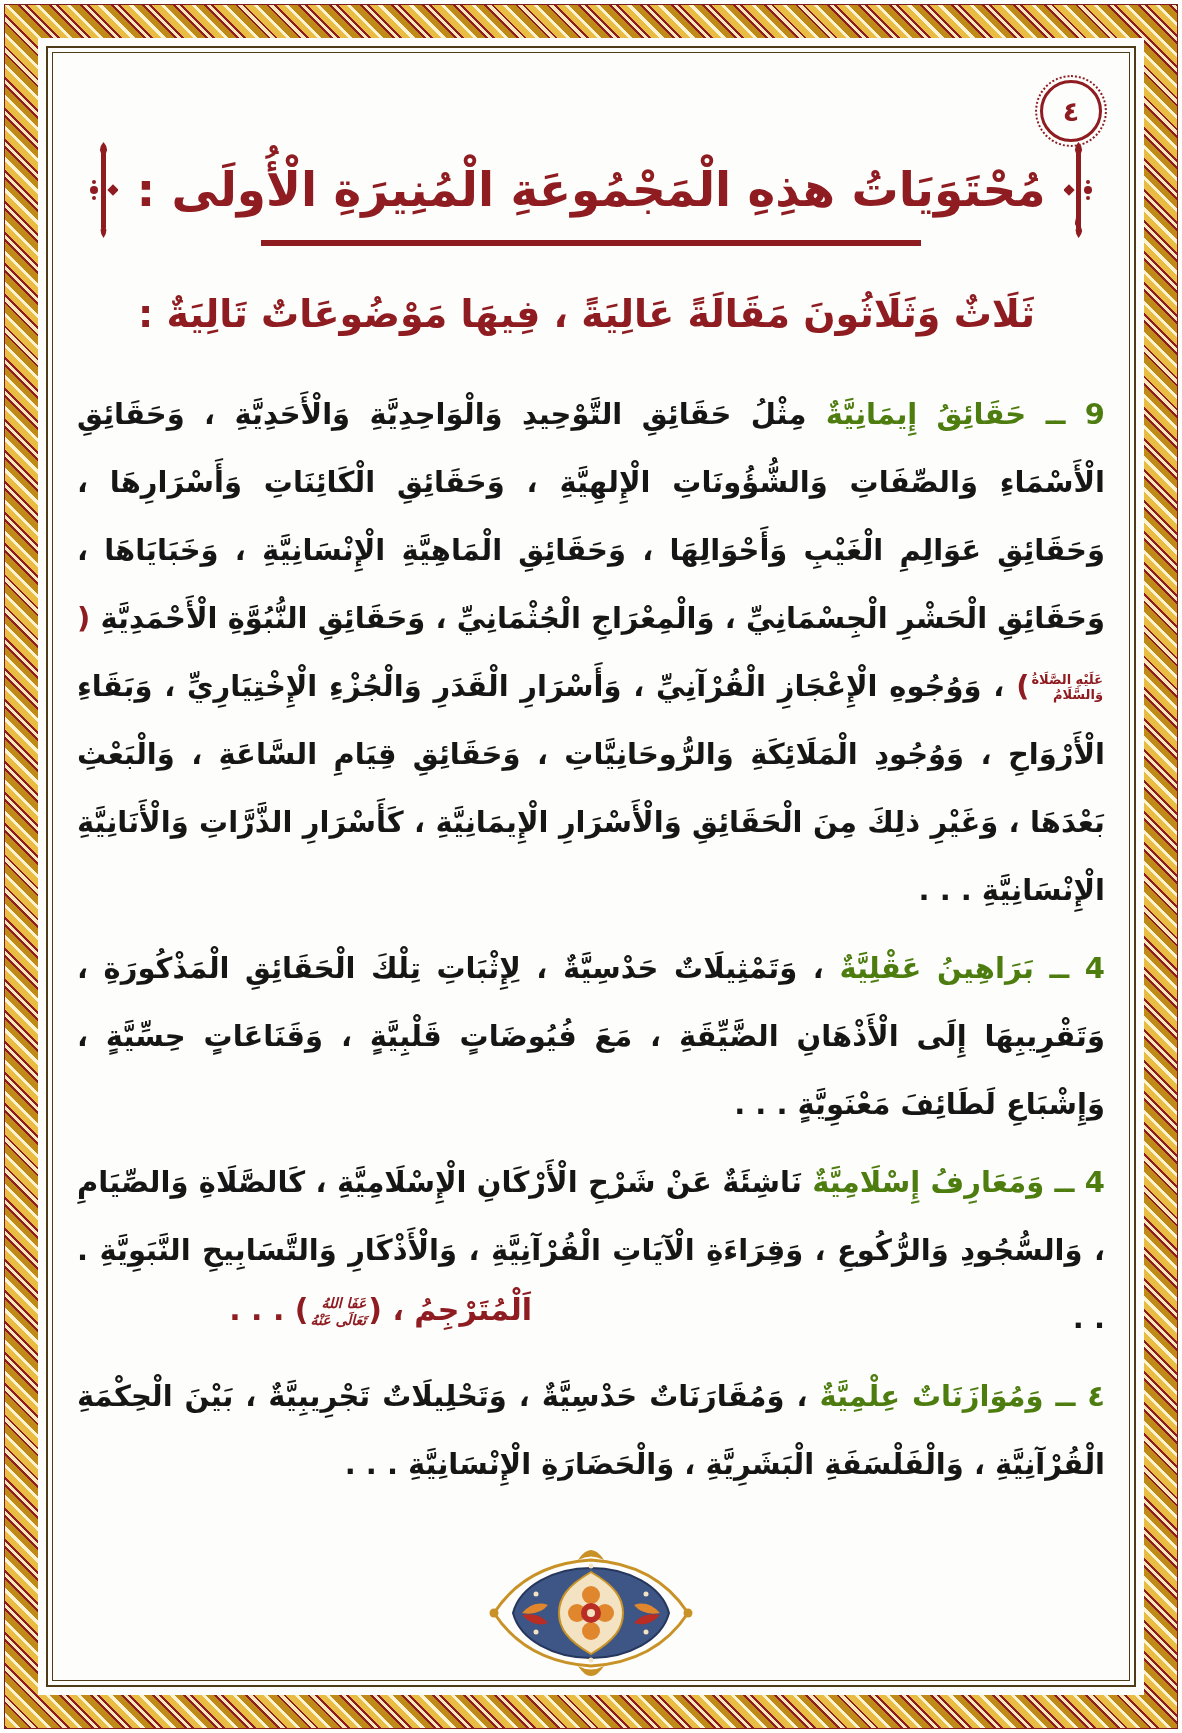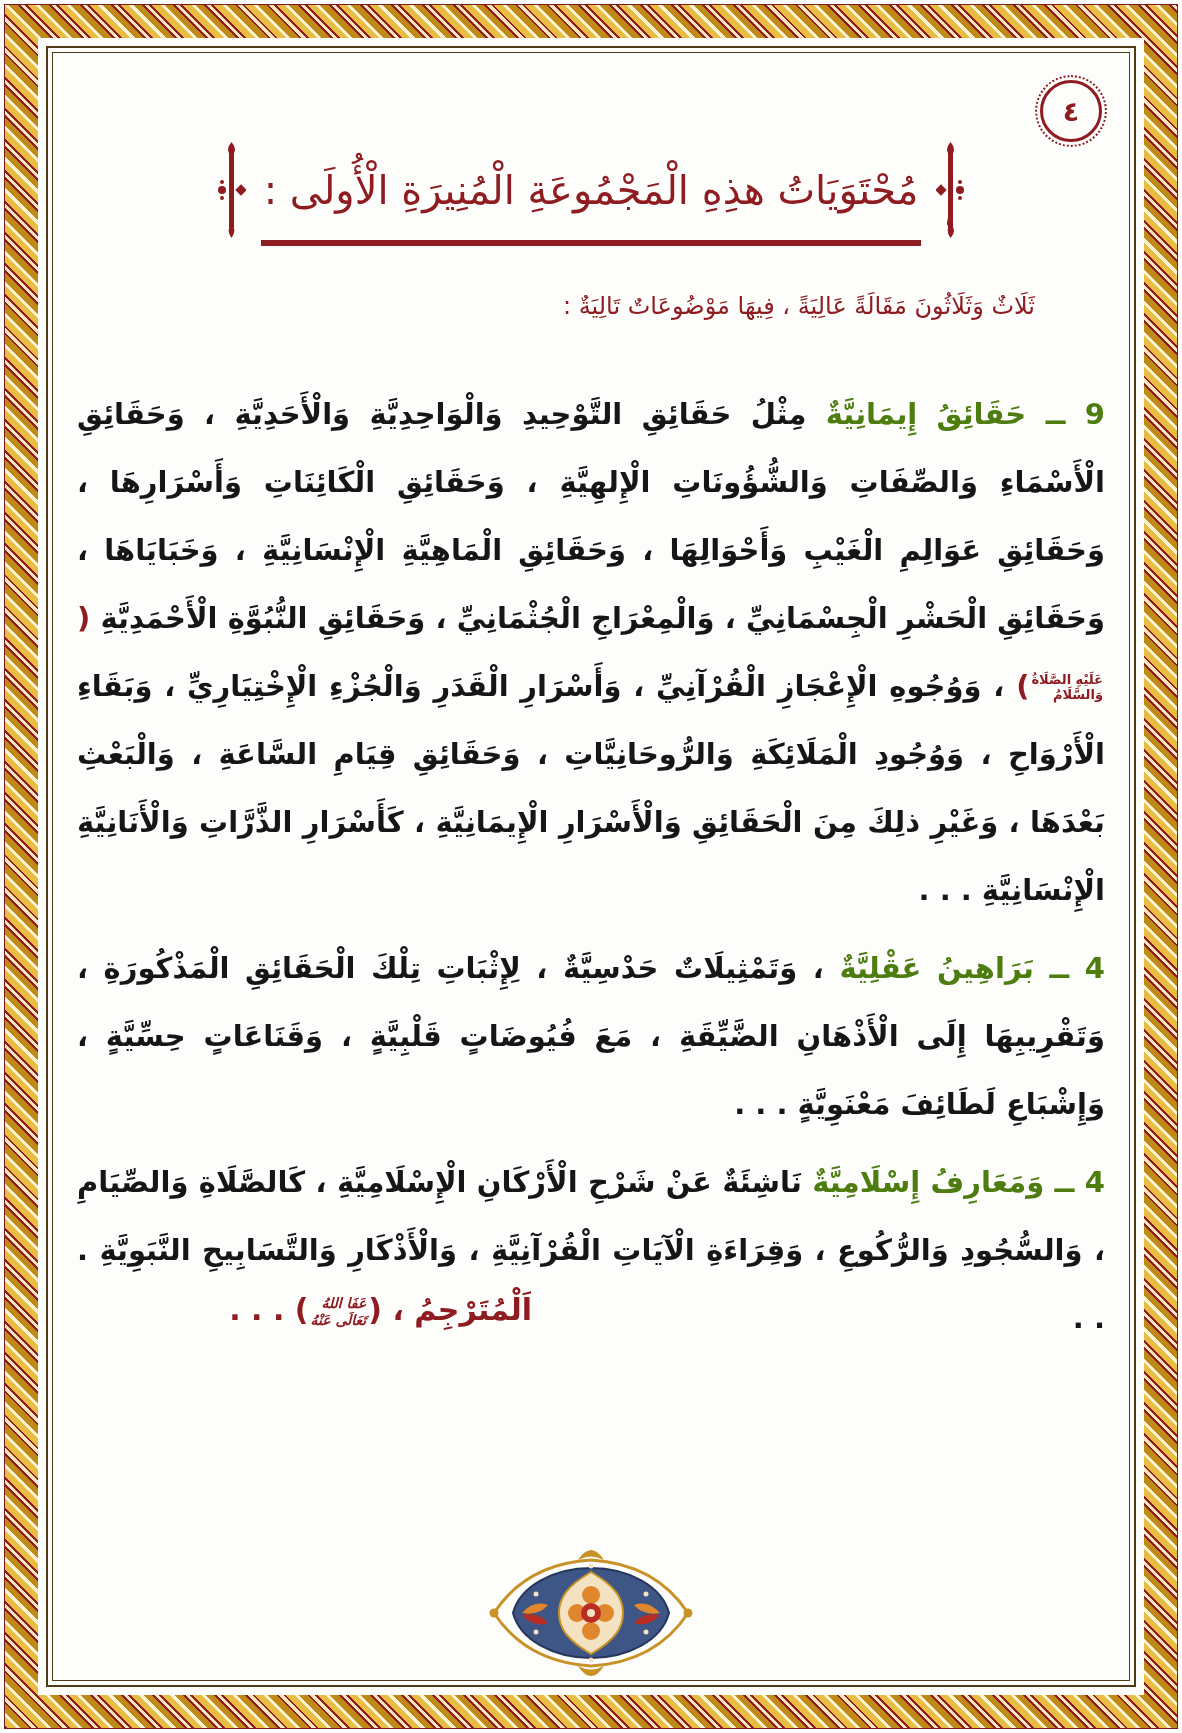--- a/index.html
+++ b/index.html
@@ -37,35 +37,35 @@
     color:#8e1c20;font-size:27px;font-weight:bold;
   }
 
   
   .title-row{
     position:absolute; top:142px; left:0; right:0;
     display:flex; align-items:center; justify-content:center; gap:18px;
     direction:rtl;
   }
   .title-text{
-    margin:0; color:#8e1c20; font-size:40px; font-weight:normal;
+    margin:0; color:#8e1c20; font-size:47px; font-weight:bold;
     white-space:nowrap; line-height:1.6;
   }
   .title-rule{
     position:absolute; top:240px; left:50%; transform:translateX(-50%);
     width:660px; height:6px; background:#8e1c20;
   }
   .orn svg{display:block;}
   .orn.flip{transform:scaleX(-1);}
 
   
   .intro{
     position:absolute; top:292px; right:147px; margin:0;
     direction:rtl; white-space:nowrap;
-    color:#8e1c20; font-size:24px; font-weight:normal;
+    color:#8e1c20; font-size:38px; font-weight:bold;
   }
 
   
   .body{
     position:absolute; top:380px; left:77px; right:77px;
     direction:rtl; text-align:justify;
     color:#161616; font-size:29px; font-weight:bold; line-height:68px;
   }
   .item{margin:0 0 10px 0;}
   .kw{color:#4d7c0f;}
@@ -151,20 +151,25 @@
       <span class="kw">بَرَاهِينُ عَقْلِيَّةٌ</span>
       <span>، وَتَمْثِيلَاتٌ حَدْسِيَّةٌ ، لِإِثْبَاتِ تِلْكَ الْحَقَائِقِ الْمَذْكُورَةِ ، وَتَقْرِيبِهَا إِلَى الْأَذْهَانِ الضَّيِّقَةِ ، مَعَ فُيُوضَاتٍ قَلْبِيَّةٍ ، وَقَنَاعَاتٍ حِسِّيَّةٍ ، وَإِشْبَاعِ لَطَائِفَ مَعْنَوِيَّةٍ . . .</span>
     </p>
 
     <p class="item">
       <span class="kw">4 ــ</span>
       <span class="kw">وَمَعَارِفُ إِسْلَامِيَّةٌ</span>
       <span>نَاشِئَةٌ عَنْ شَرْحِ الْأَرْكَانِ الْإِسْلَامِيَّةِ ، كَالصَّلَاةِ وَالصِّيَامِ ، وَالسُّجُودِ وَالرُّكُوعِ ، وَقِرَاءَةِ الْآيَاتِ الْقُرْآنِيَّةِ ، وَالْأَذْكَارِ وَالتَّسَابِيحِ النَّبَوِيَّةِ . . .</span>
     </p>
 
+    <p class="item">
+      <span class="kw">٤ ــ</span>
+      <span class="kw">وَمُوَازَنَاتٌ عِلْمِيَّةٌ</span>
+      <span>، وَمُقَارَنَاتٌ حَدْسِيَّةٌ ، وَتَحْلِيلَاتٌ تَجْرِيبِيَّةٌ ، بَيْنَ الْحِكْمَةِ الْقُرْآنِيَّةِ ، وَالْفَلْسَفَةِ الْبَشَرِيَّةِ ، وَالْحَضَارَةِ الْإِنْسَانِيَّةِ . . .</span>
+    </p>
   </div>
 
   <p class="signature">
     <span>اَلْمُتَرْجِمُ ،</span>
     <span class="paren">(</span><span class="seal">
         <span>عَفَا اللهُ</span>
         <span>تَعَالَى عَنْهُ</span>
       </span><span class="paren">)</span>
     <span>. . .</span>
   </p>

